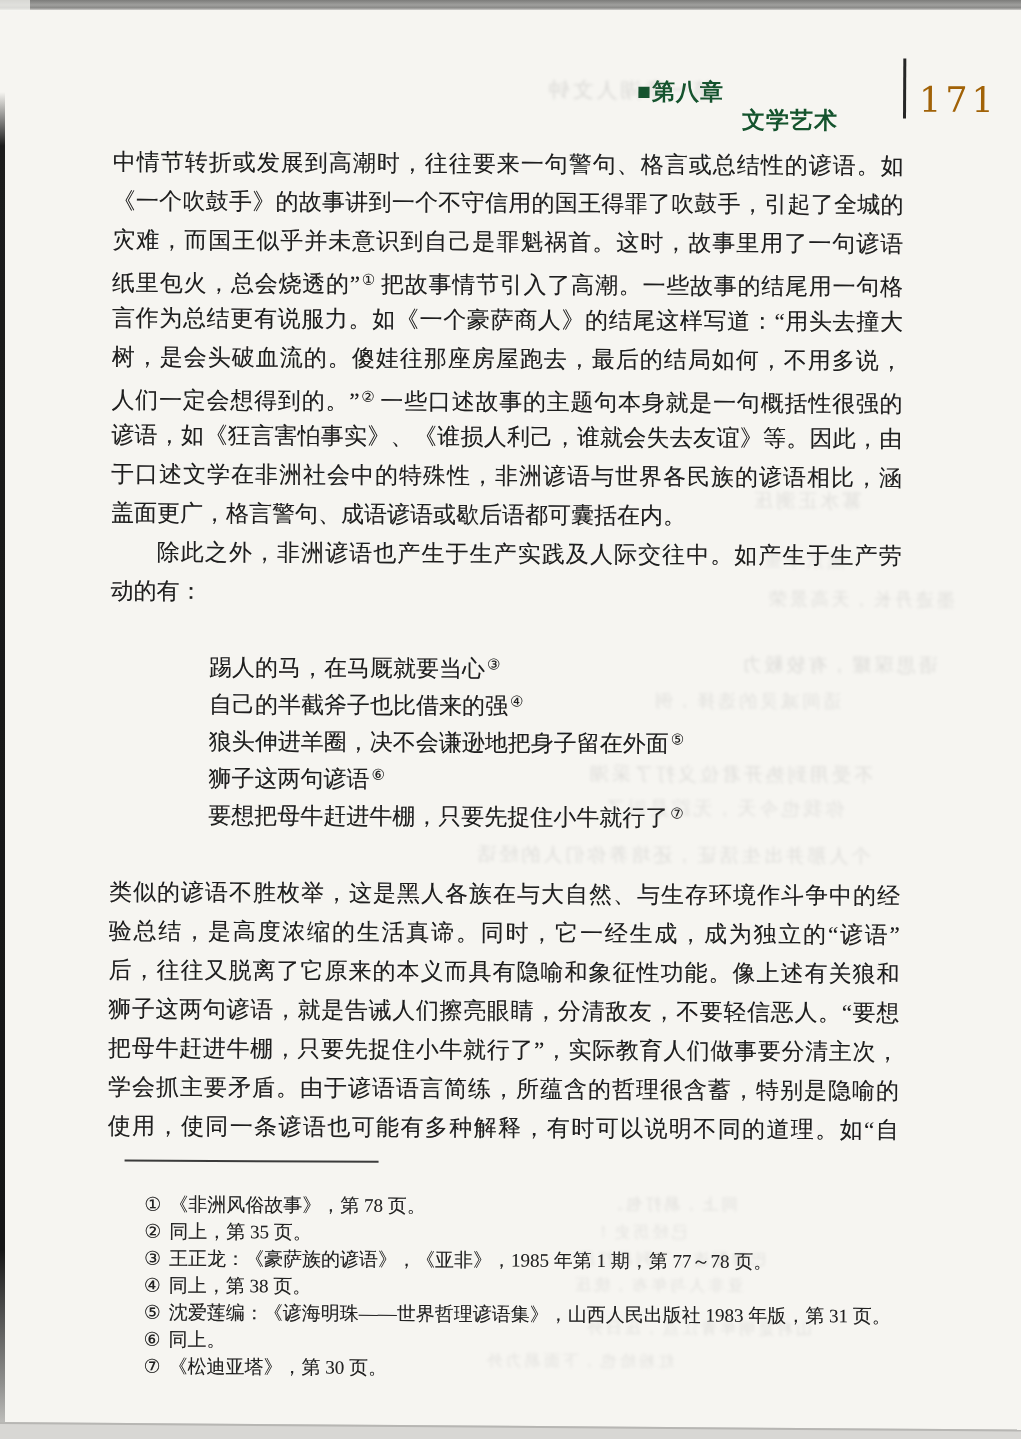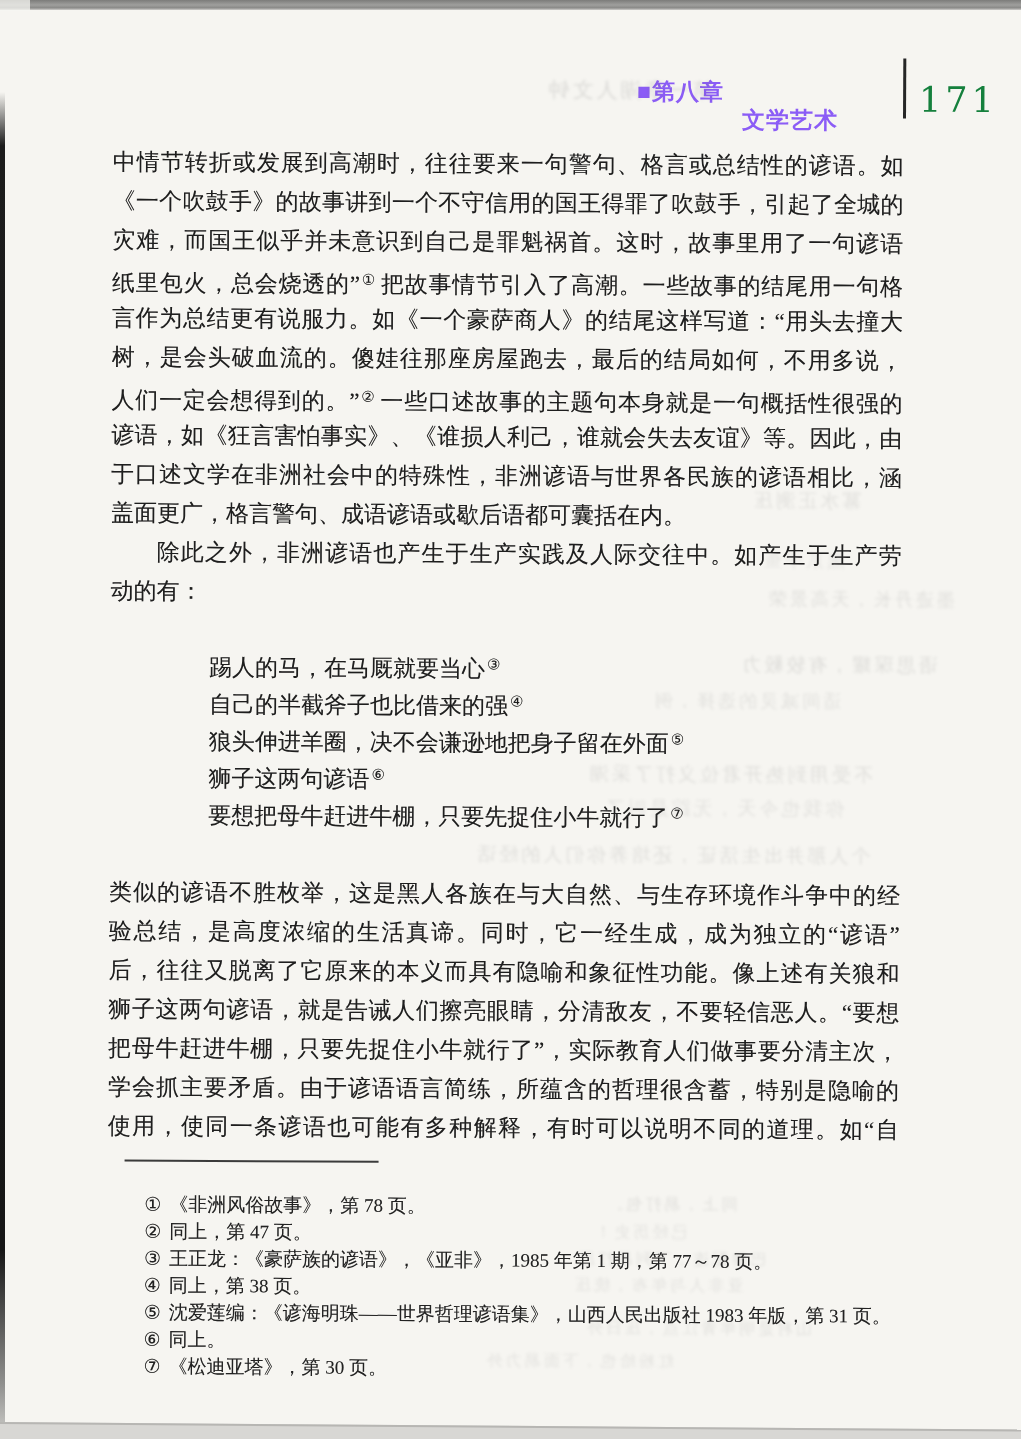--- a/index.html
+++ b/index.html
@@ -16,26 +16,26 @@
     background:linear-gradient(180deg,#7c7c7a 0%,#9f9f9d 50%,#8a8a88 78%,#cfcecb 100%); }
   .edge-top-fade { position:absolute; left:0; top:0; width:30px; height:11px; background:rgba(246,245,241,0.75); }
   .edge-left { position:absolute; left:0; top:92px; width:5px; height:1346px;
     background:linear-gradient(180deg, rgba(26,26,26,0) 0%, #1c1c1c 4%, #161616 86%, #90908e 96%, rgba(150,150,148,0.4) 100%); }
   .edge-bottom { position:absolute; left:-12px; top:1422px; width:1064px; height:45px;
     background:#d8d7d4; border-top:2px solid #b7b6b3;
     transform:rotate(0.42deg); transform-origin:0 0; }
 
   
   .hdr { position:absolute; font-family:"Liberation Sans", sans-serif; font-weight:bold;
-    color:#8b5cf6; font-size:23px; letter-spacing:1px; white-space:nowrap; }
+    color:#14532d; font-size:23px; letter-spacing:1px; white-space:nowrap; }
   .hdr-chapter { left:637px; top:76px; }
   .hdr-section { left:742px; top:76px;margin-top:28px; }
   .hdr-divider { position:absolute; left:903px; top:57px; width:3px; height:60px; background:#262626; }
   .hdr-pagenum { position:absolute; left:919px; top:78px; font-family:"DejaVu Serif", serif;
-    font-size:35px; letter-spacing:4px; color:#15803d; }
+    font-size:35px; letter-spacing:4px; color:#a16207; }
 
   
   .textcol { position:absolute; width:791px; color:#1e1e1e;
     text-shadow:0 0 0.4px rgba(20,20,20,0.35); }
   .p12 { left:113px; top:145px; }
   .p3  { left:113px; top:875px; }
   .line { height:39px; line-height:39px; font-size:23px;
     text-align:justify; text-align-last:justify; overflow:hidden; }
   .line.end { text-align-last:left; }
   .line.indent2 { text-indent:46px; }
@@ -103,21 +103,21 @@
     </div>
 
     <div class="fn-divider"></div>
     <div class="footnotes">
       <div class="fn-row">
           <span class="fn-num">①</span>
           <span>《非洲风俗故事》，第 78 页。</span>
         </div>
       <div class="fn-row">
           <span class="fn-num">②</span>
-          <span>同上，第 47 页。</span>
+          <span>同上，第 35 页。</span>
         </div>
       <div class="fn-row">
           <span class="fn-num">③</span>
           <span>王正龙：《豪萨族的谚语》，《亚非》，1985 年第 1 期，第 77～78 页。</span>
         </div>
       <div class="fn-row">
           <span class="fn-num">④</span>
           <span>同上，第 38 页。</span>
         </div>
       <div class="fn-row">

